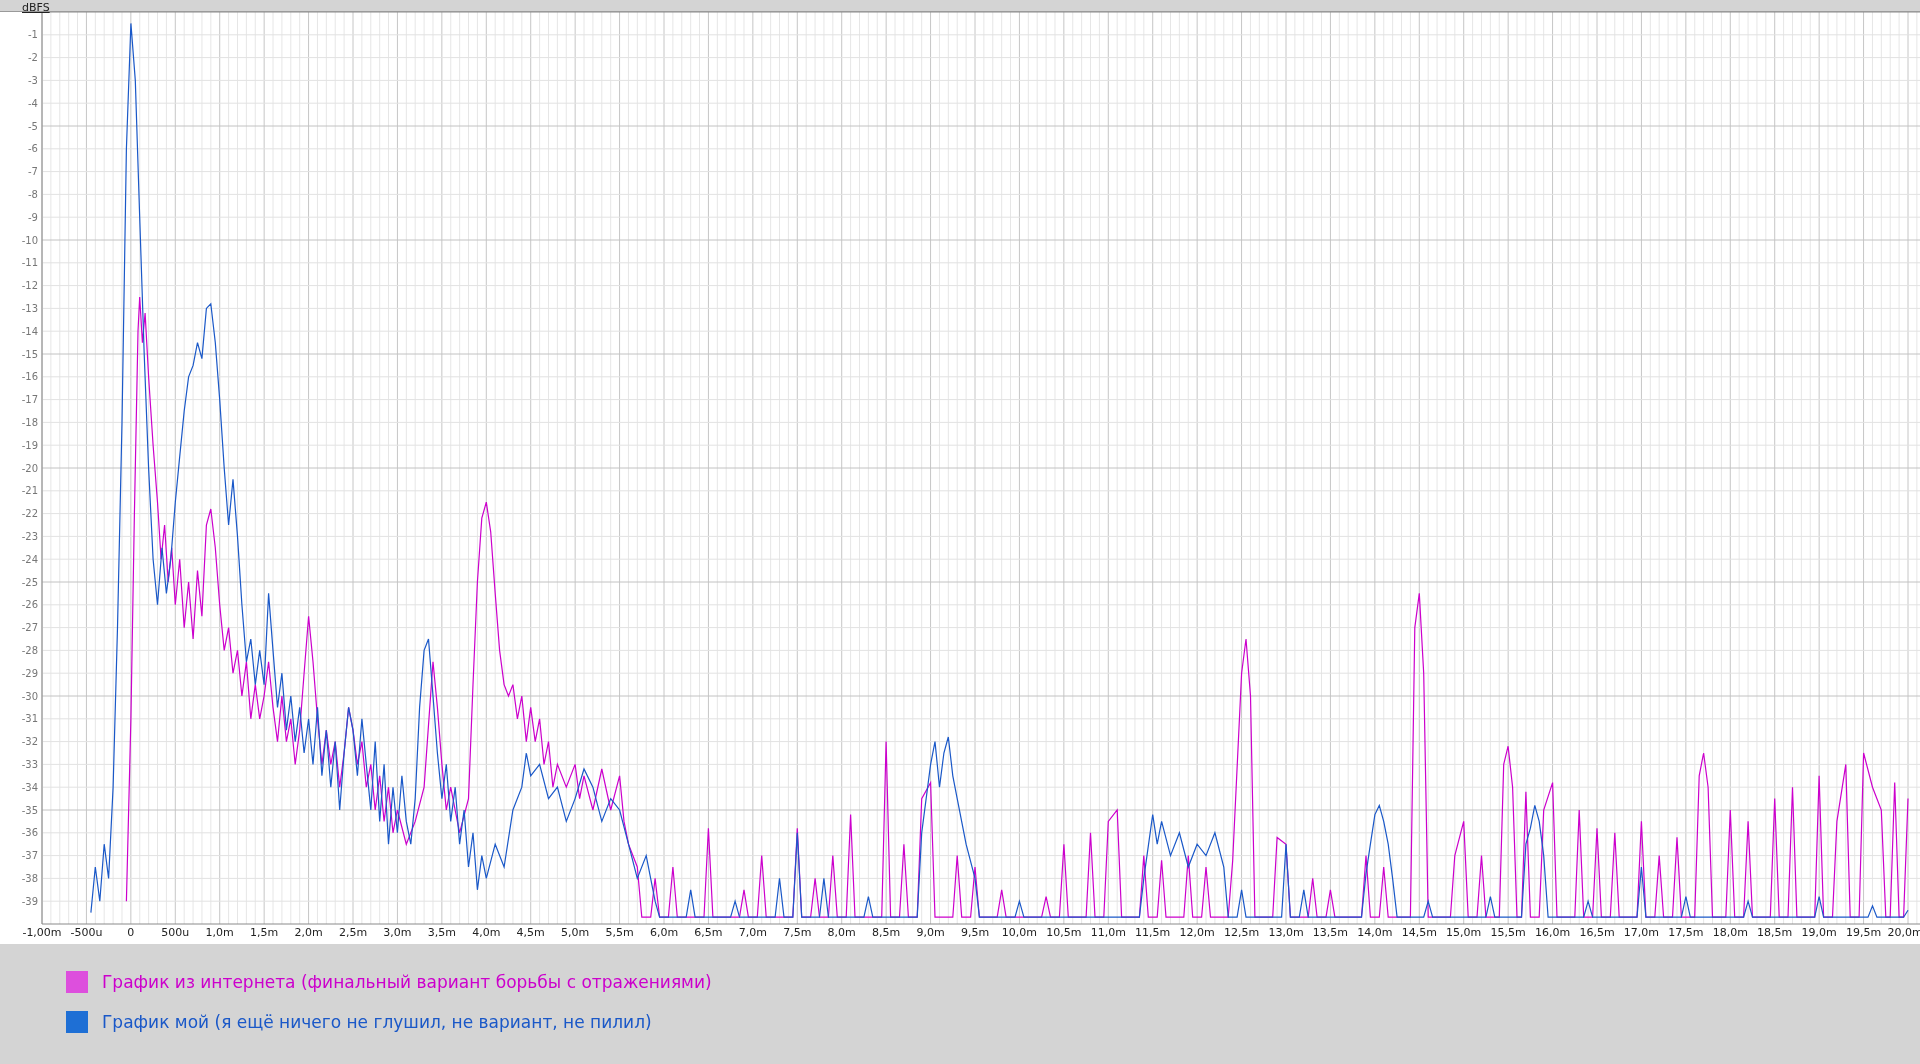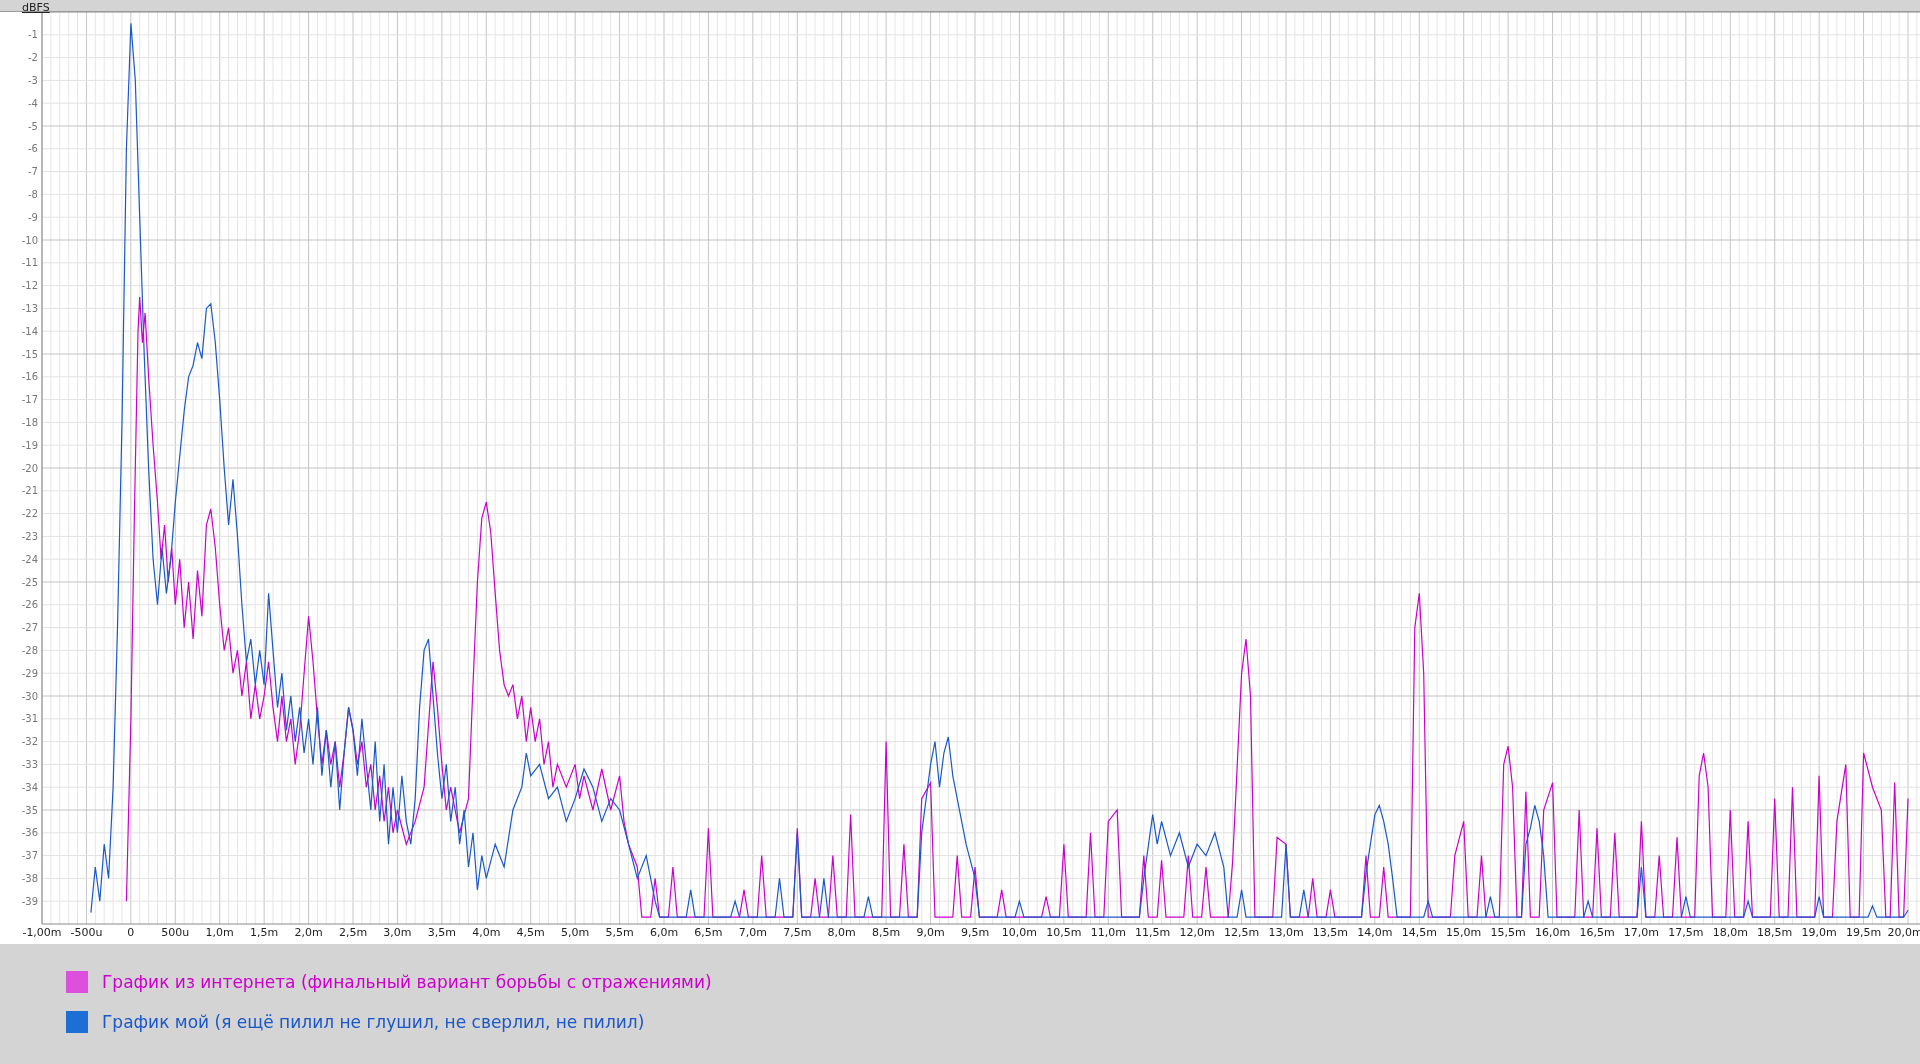--- a/index.html
+++ b/index.html
@@ -395,15 +395,15 @@
     </g>
   </svg>
 
 <div class="legend">
   <div class="legend-item">
     <span class="swatch" style="background: rgb(221, 79, 221);"></span>
     <span class="legend-label" style="color: rgb(204, 0, 204);">График из интернета (финальный вариант борьбы с отражениями)</span>
   </div>
   <div class="legend-item">
     <span class="swatch" style="background: rgb(30, 111, 213);"></span>
-    <span class="legend-label" style="color: rgb(26, 88, 200);">График мой (я ещё пилил не глушил, не сверлил, не пилил)</span>
+    <span class="legend-label" style="color: rgb(26, 88, 200);">График мой (я ещё ничего не глушил, не вариант, не пилил)</span>
   </div>
 </div>
 
 </body></html>

